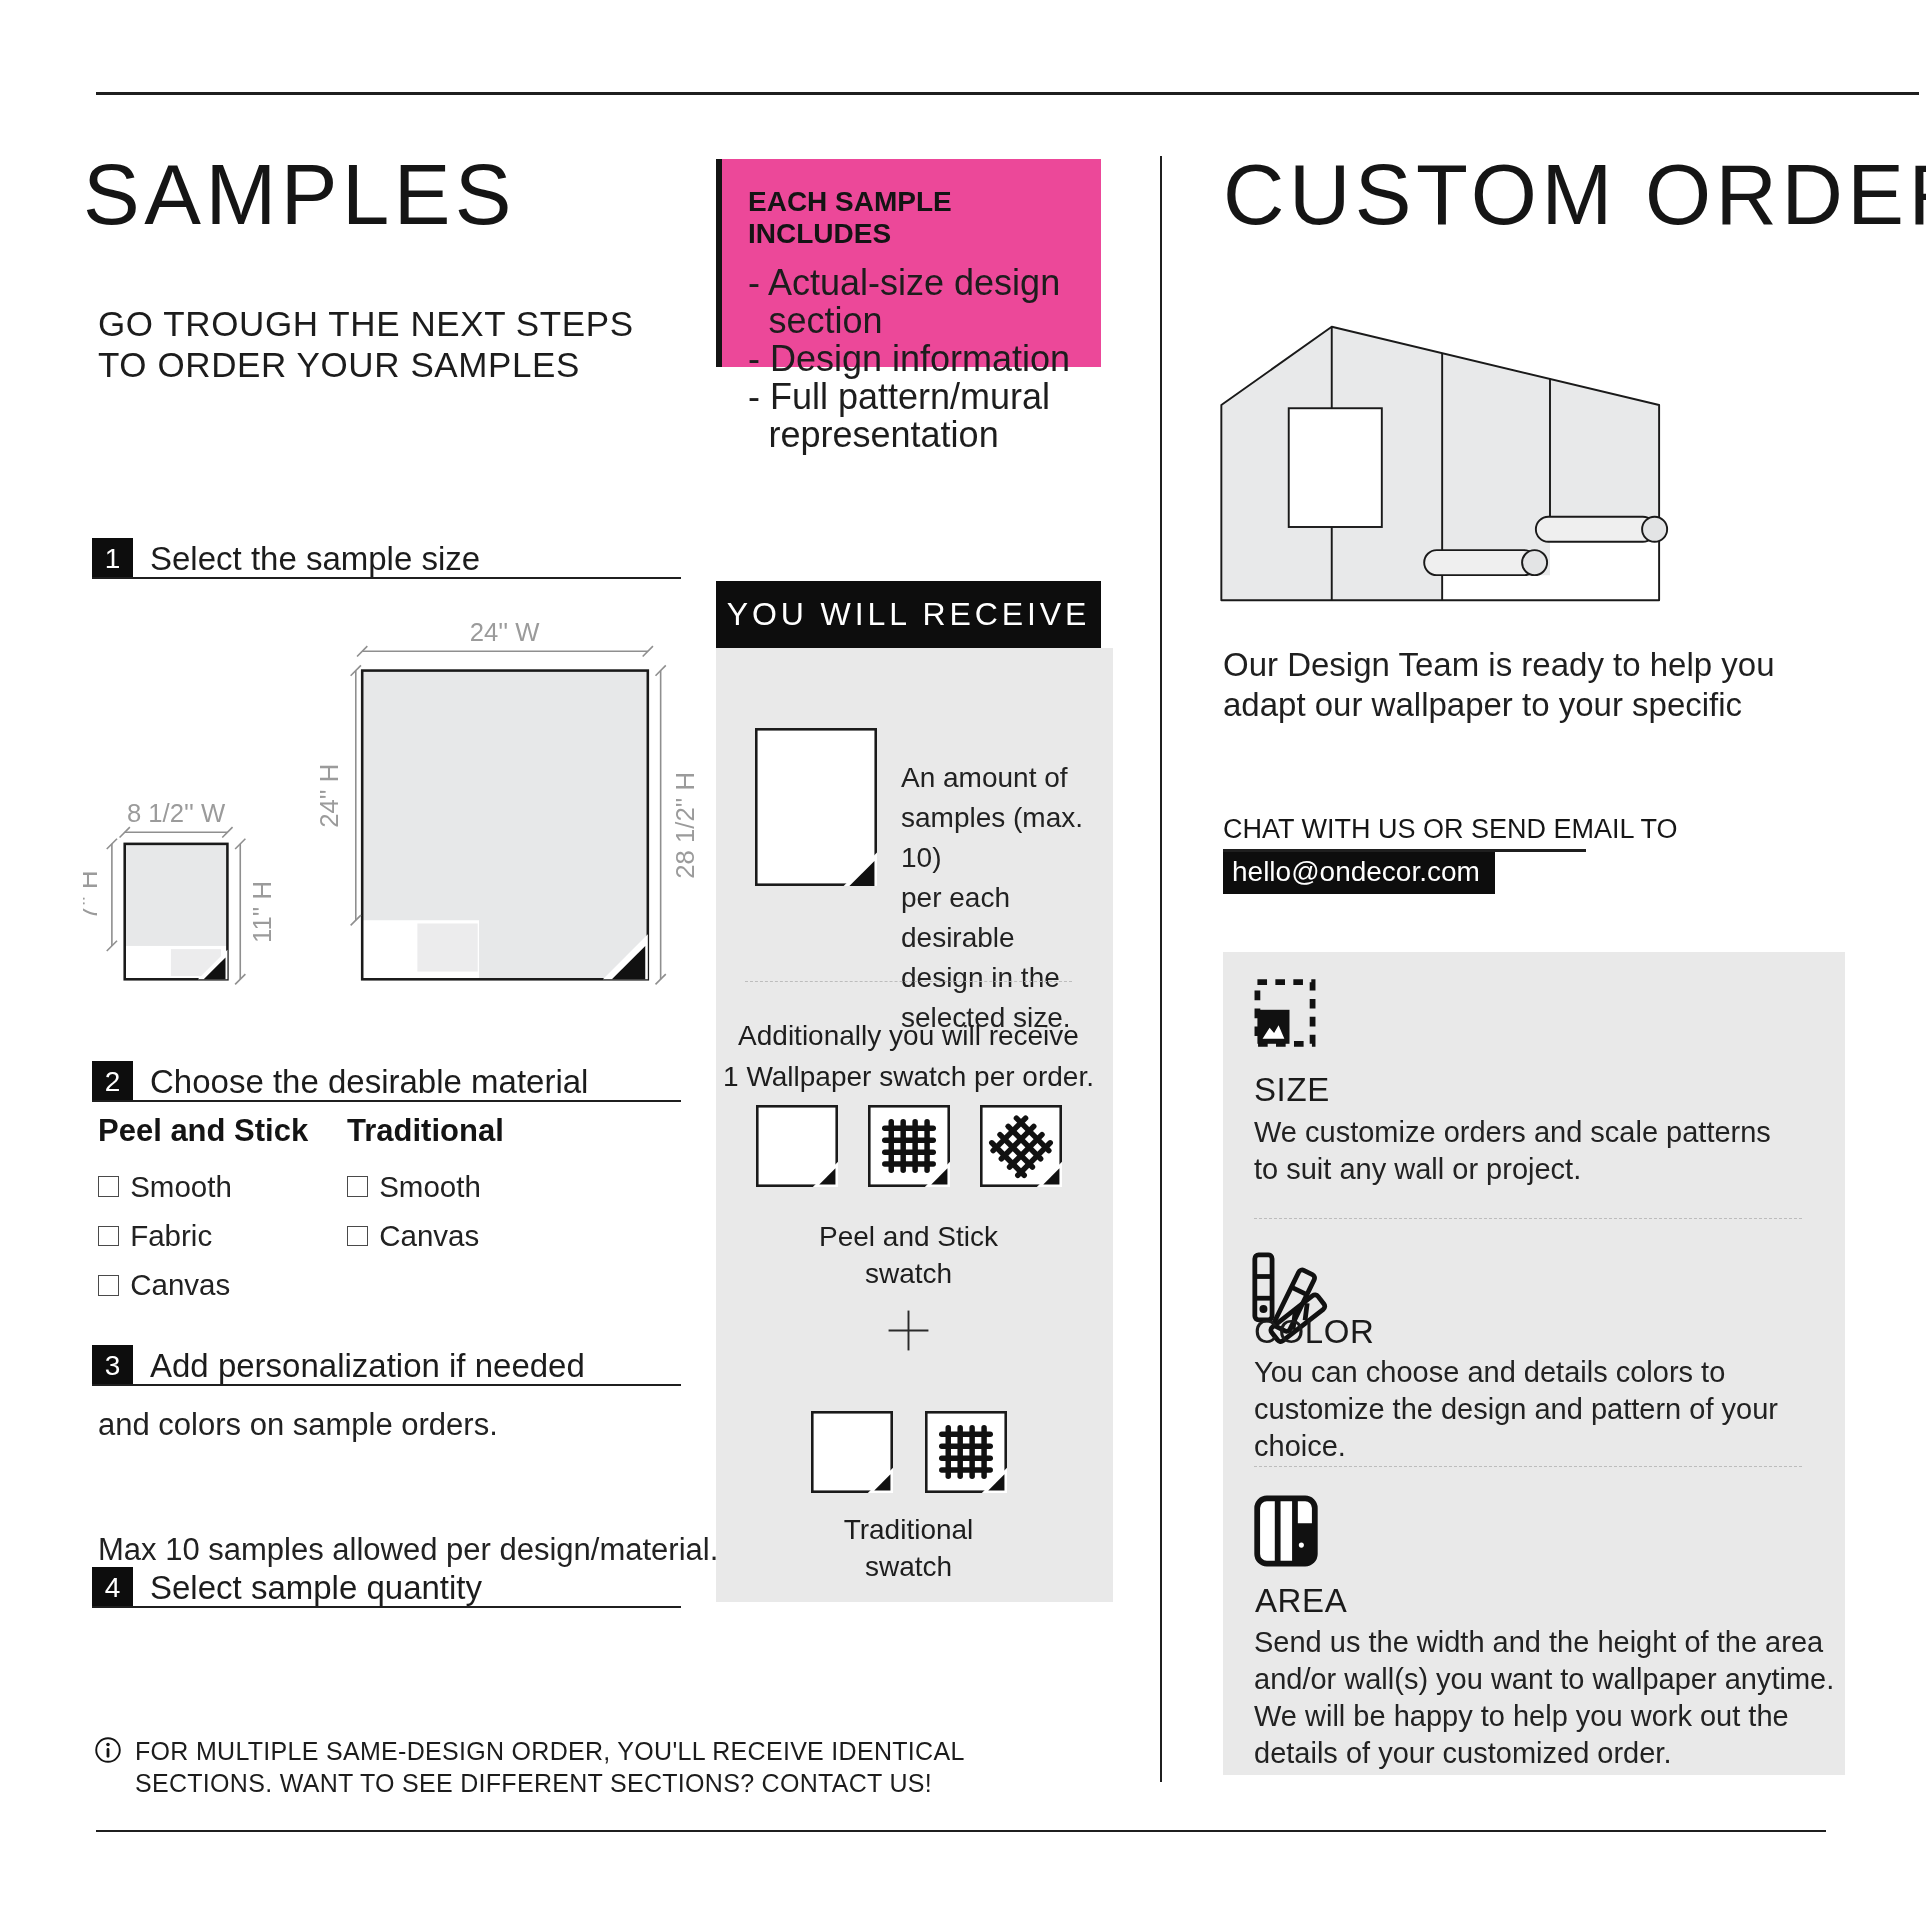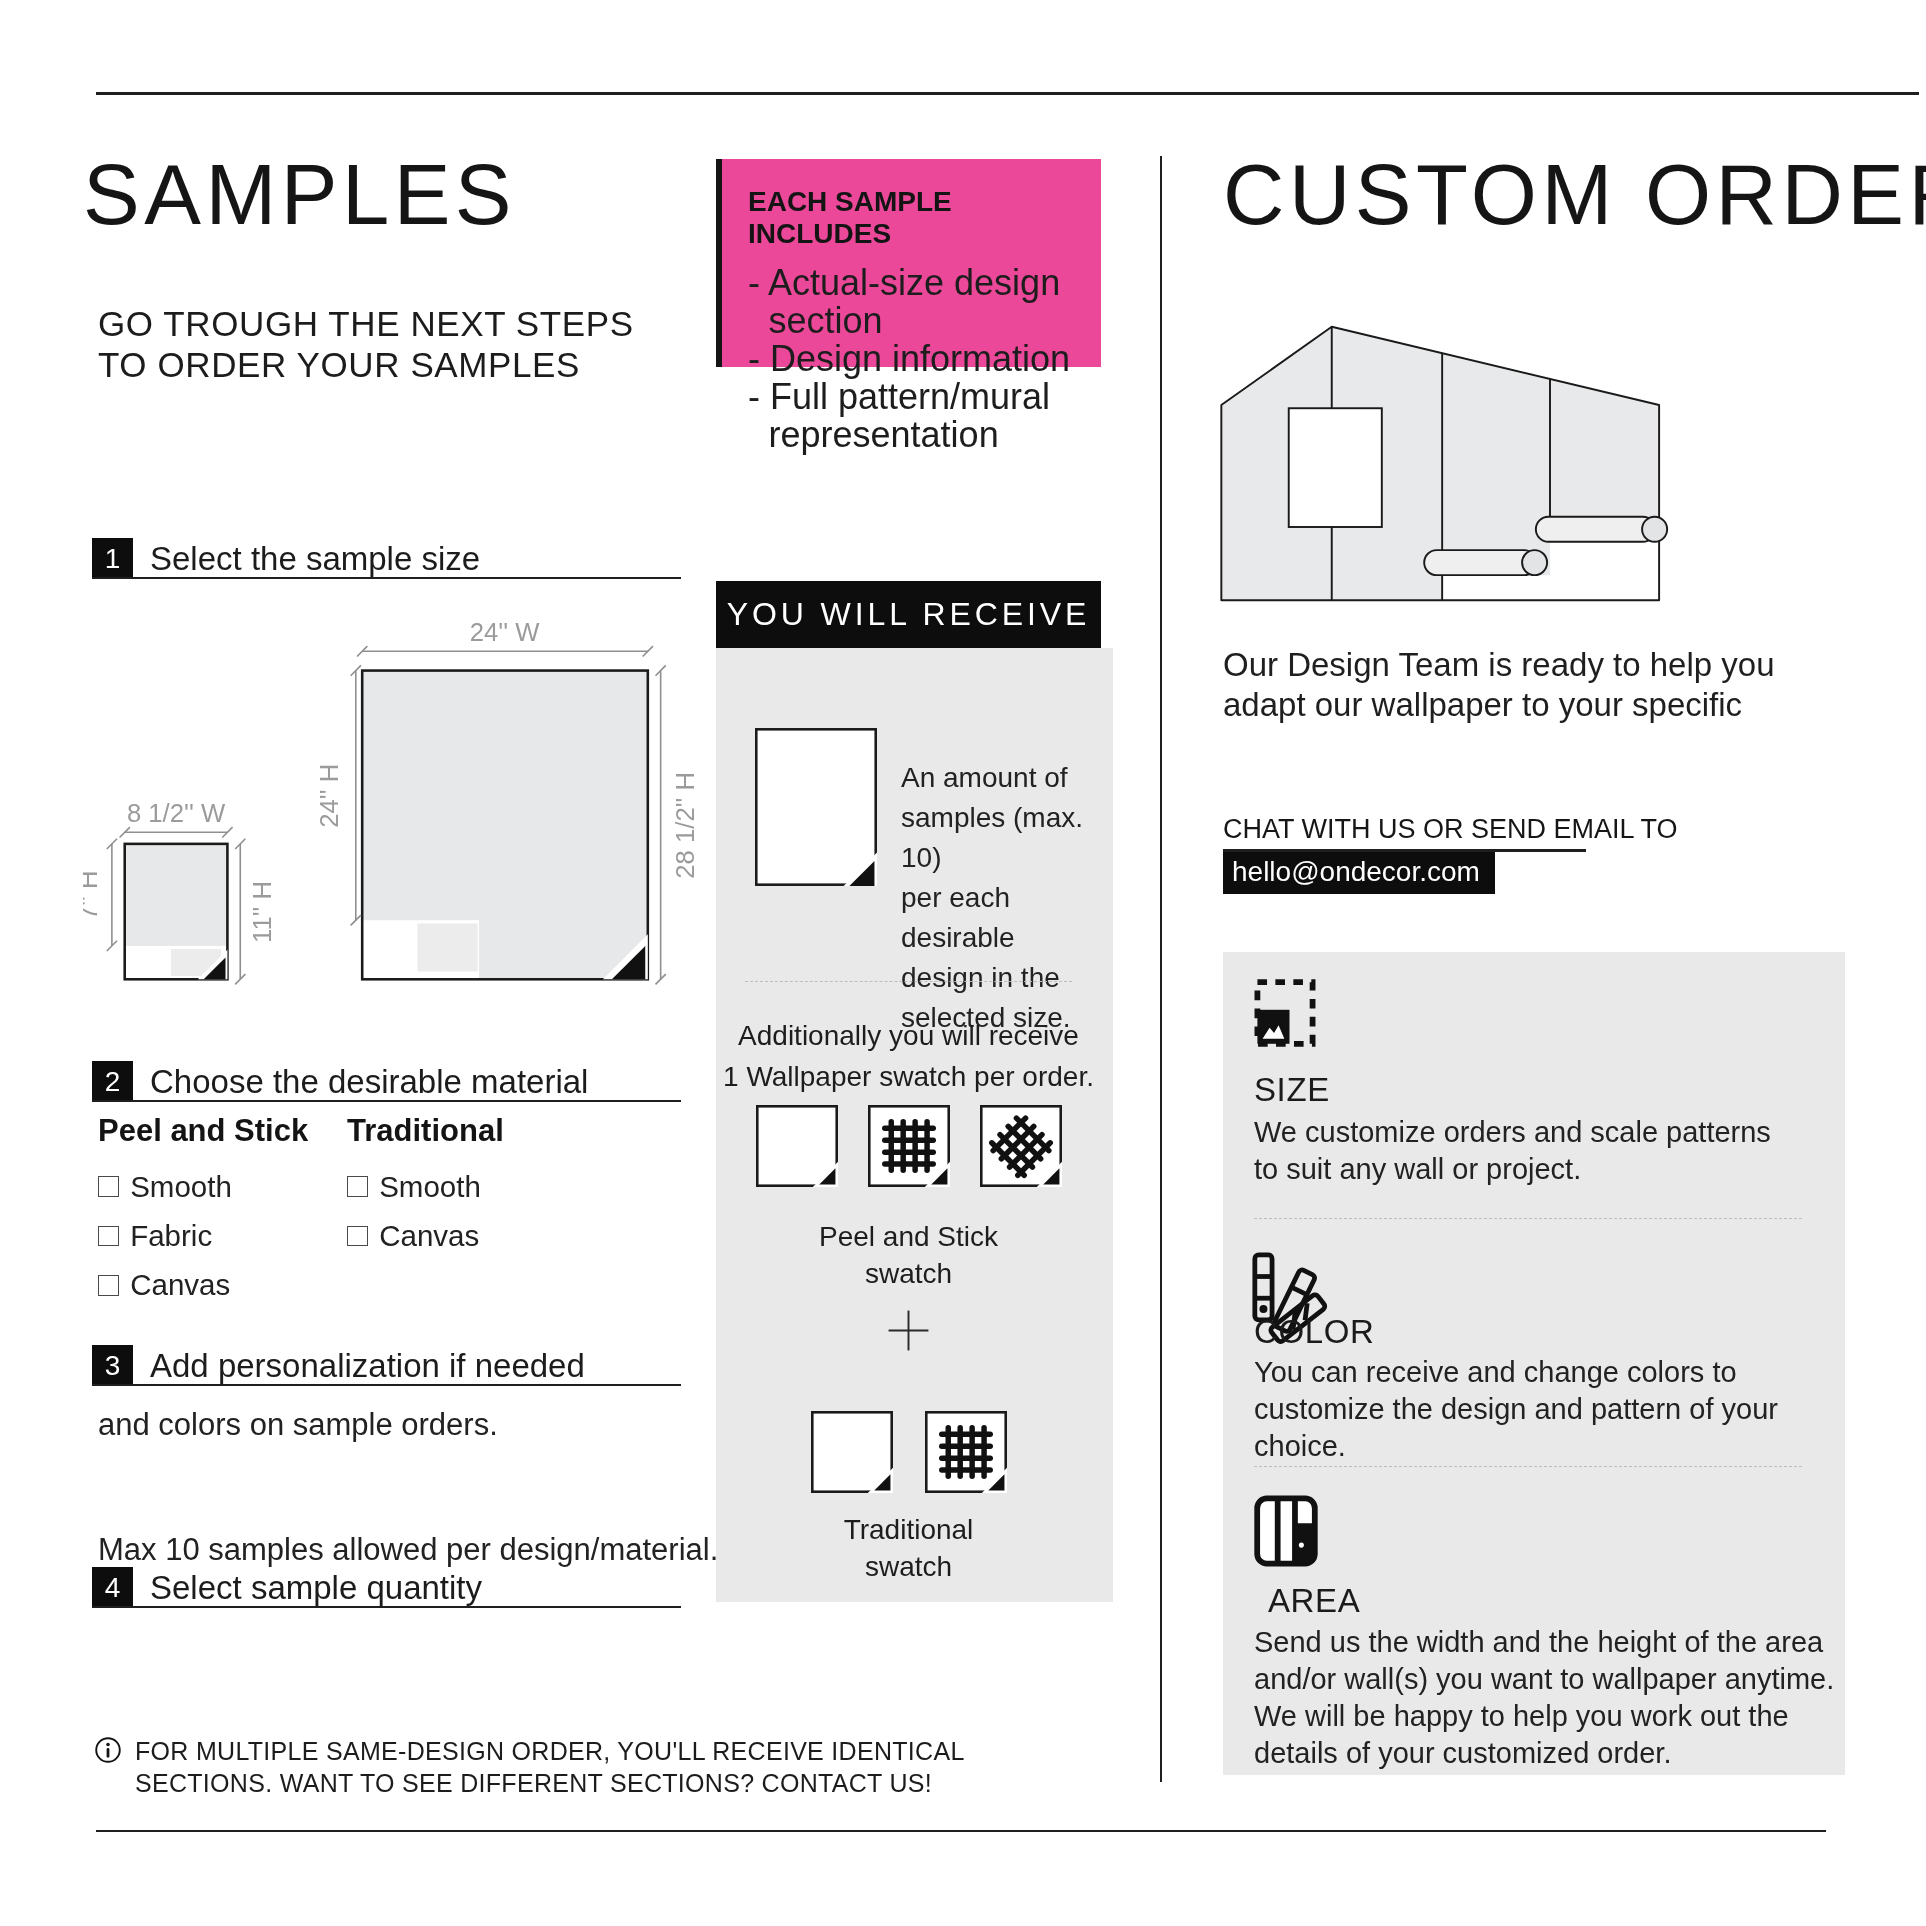--- a/index.html
+++ b/index.html
@@ -360,36 +360,36 @@
           <g transform="rotate(52 19 102)">
             <rect x="40" y="14" width="27" height="92" rx="6"></rect>
             <line x1="44" y1="34" x2="63" y2="53"></line>
             <line x1="42" y1="56" x2="63" y2="77"></line>
           </g>
         </g>
       </svg>
     </div>
     <div class="abs feat-title" style="left:31px;top:361px;">COLOR</div>
     <div class="abs" style="left:31px;top:402px;">
-      <div class="feat-line">You can receive and change colors to</div>
+      <div class="feat-line">You can choose and details colors to</div>
       <div class="feat-line">customize the design and pattern of your</div>
       <div class="feat-line">choice.</div>
     </div>
     <div class="abs dashed-div" style="left:31px;top:514px;width:548px;"></div>
 
     <div class="abs" style="left:31px;top:543px;">
       <svg width="64" height="72" viewBox="0 0 100 112">
         <rect x="5" y="5" width="90" height="102" rx="15" fill="#ffffff" stroke="#111111" stroke-width="9"></rect>
         <line x1="37" y1="6" x2="37" y2="106" stroke="#111111" stroke-width="9"></line>
         <line x1="64" y1="6" x2="64" y2="106" stroke="#111111" stroke-width="9"></line>
         <path d="M64 44 L95 44 L95 92 C95 100.3 88.3 107 80 107 L64 107 Z" fill="#111111"></path>
         <circle cx="74" cy="78" r="4" fill="#ffffff"></circle>
       </svg>
     </div>
-    <div class="abs feat-title" style="left:45px;top:630px;">AREA</div>
+    <div class="abs feat-title" style="left:32px;top:630px;">AREA</div>
     <div class="abs" style="left:31px;top:672px;">
       <div class="feat-line">Send us the width and the height of the area</div>
       <div class="feat-line">and/or wall(s) you want to wallpaper anytime.</div>
       <div class="feat-line">We will be happy to help you work out the</div>
       <div class="feat-line">details of your customized order.</div>
     </div>
   </div>
 
   <div class="abs rule" style="left:96px;top:1830px;width:1730px;height:1.9px;"></div>
 

